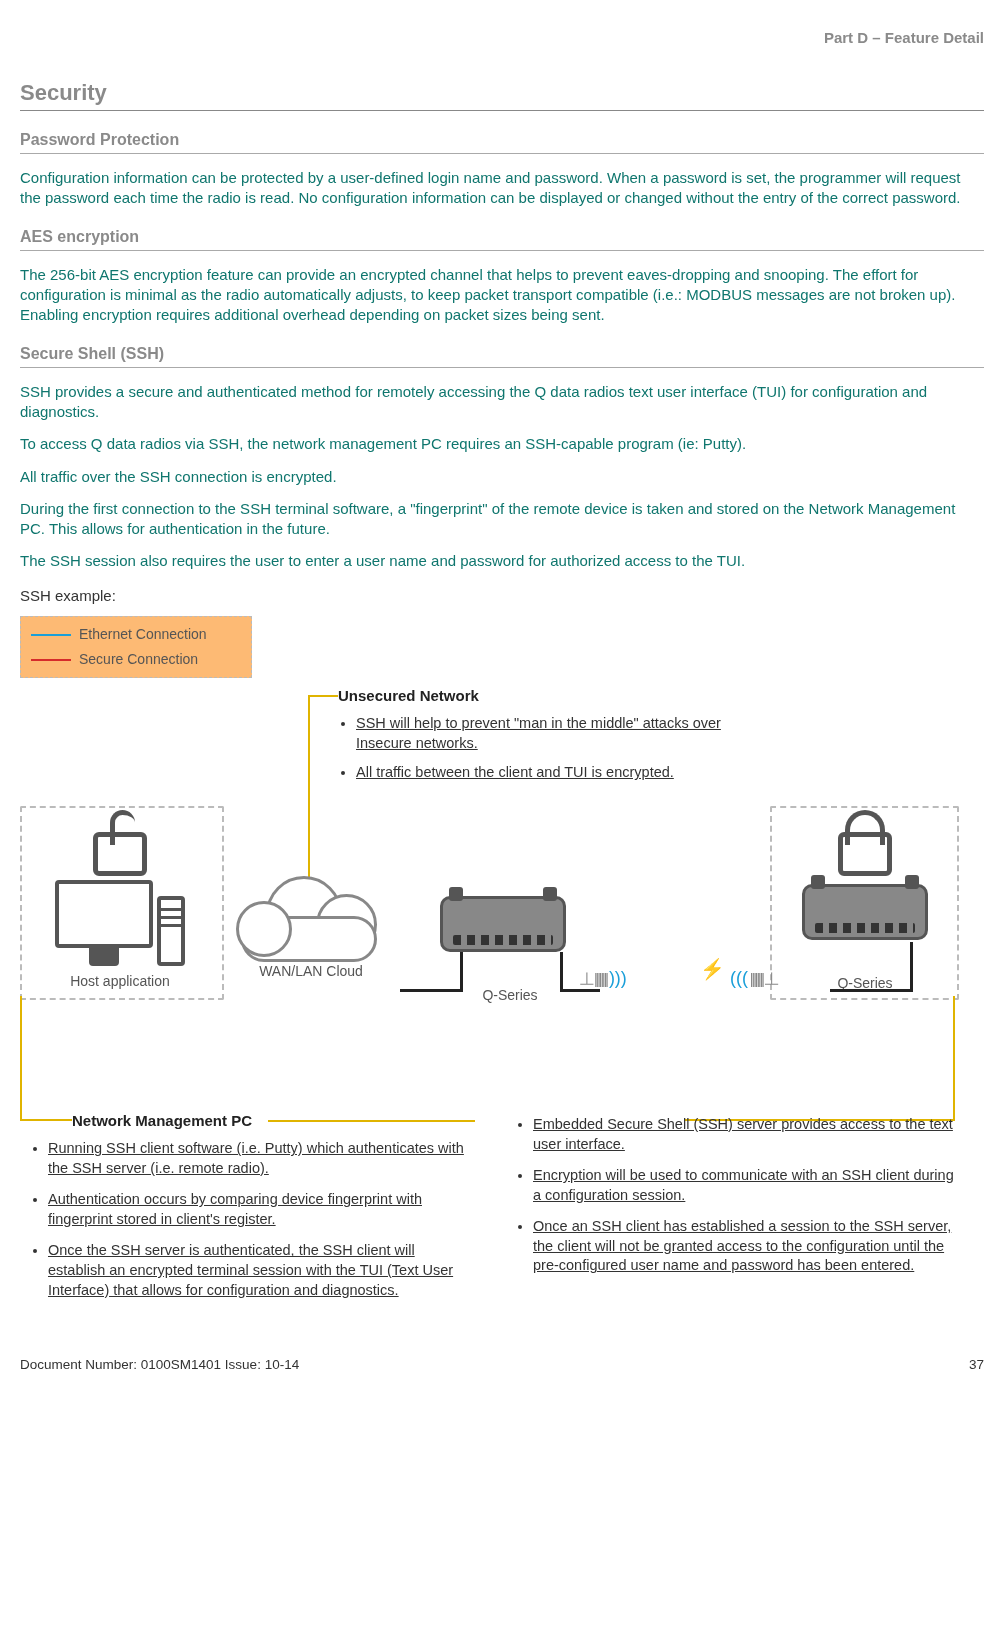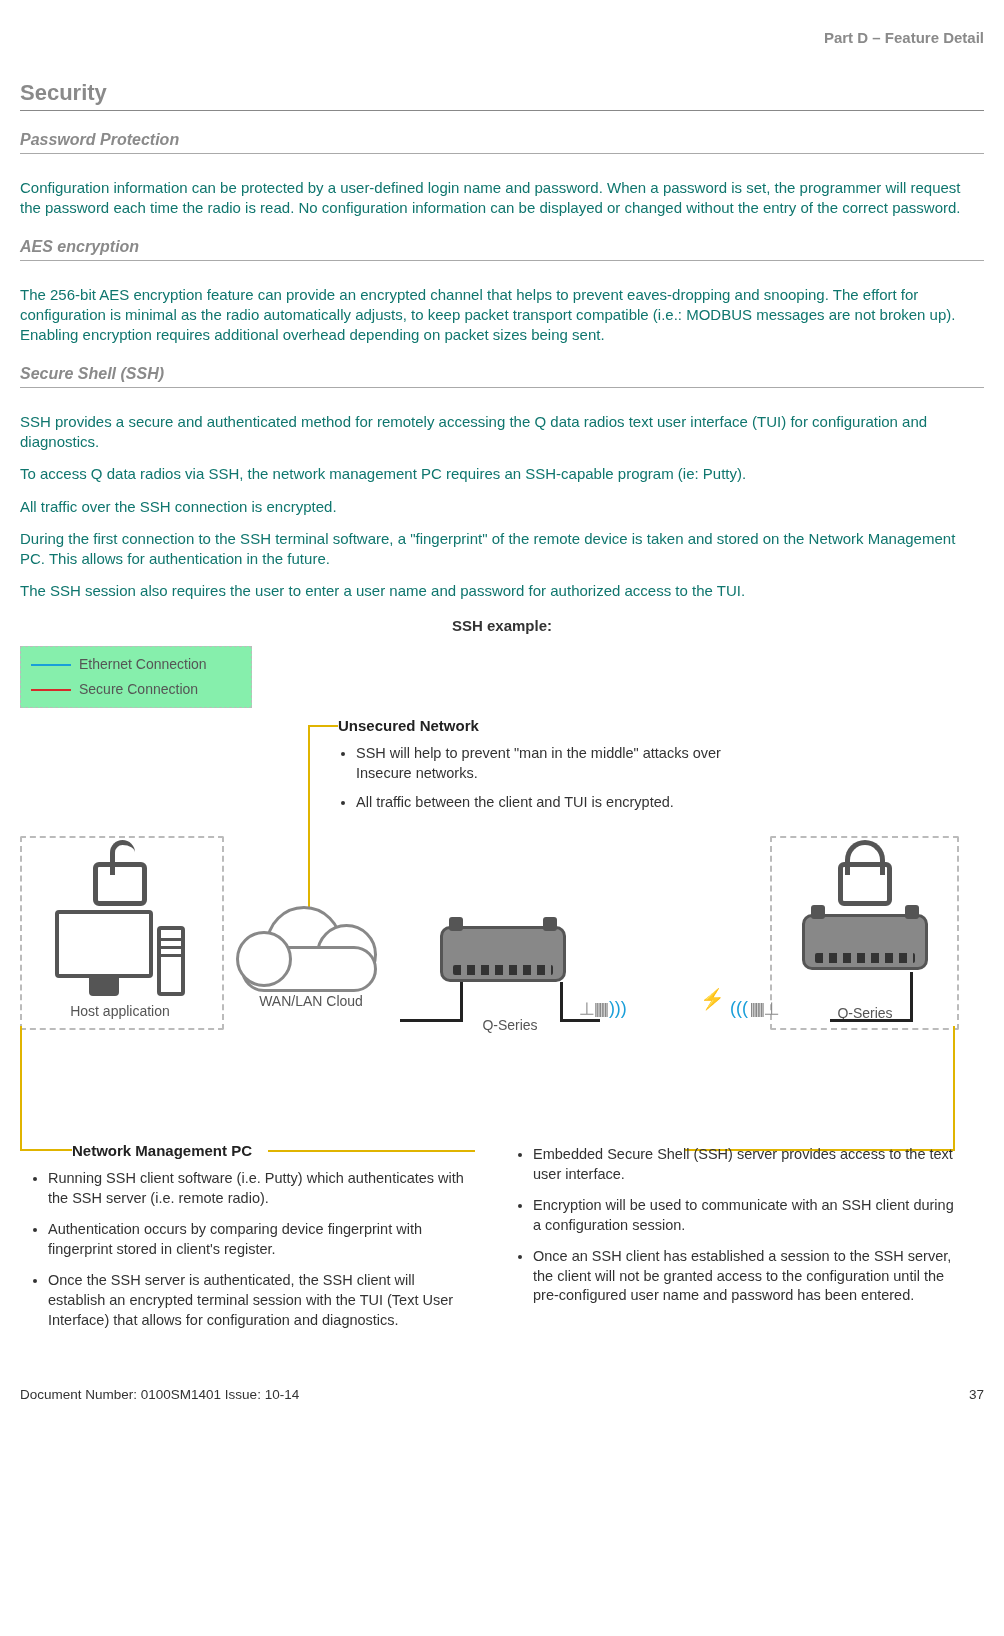--- a/index.html
+++ b/index.html
@@ -25,50 +25,49 @@
     border-bottom: 1px solid #888;
     padding-bottom: 2px;
     margin-bottom: 12px;
   }
   .h2 {
     color: #8a8a8a;
     font-weight: bold;
     font-size: 16px;
     border-bottom: 1px solid #aaa;
     padding-bottom: 2px;
-    margin-bottom: 24px;
+    margin-bottom: 14px;
     margin-top: 18px;
-    font-style: italic;
   }
   p { margin: 8px 0 12px 0; color:#0f766e; }
-  .bold-label { font-weight: bold; margin-top: 14px; margin-bottom: 10px; text-align: center;}
+  .bold-label { font-weight: normal; margin-top: 14px; margin-bottom: 10px;}
   .diagram {
     position: relative;
     width: 940px;
     height: 660px;
     margin-top: 6px;
   }
   .legend-box {
     position: absolute;
     top: 0; left: 0;
     width: 210px;
     border: 1px dashed #bbb;
     padding: 8px 10px;
     font-size: 14px;
     color: #555;
-    background:#86efac;
+    background:#fdba74;
   }
   .legend-line {
     display:inline-block; width: 40px; height: 2px; vertical-align: middle; margin-right: 8px;
   }
   .eth { background:#1a9fd9; }
   .ser { background:#d62b2b; }
 
   .callout-title { font-weight: bold; color:#222; }
-  .callout ul { padding-left: 18px; margin:8px 0 0 0; }
+  .callout ul { padding-left: 18px; margin:8px 0 0 0;text-decoration:underline; }
   .callout li { margin-bottom: 10px; font-size:14.5px; }
 
   .unsecured {
     position:absolute;
     top: 70px; left: 318px;
     width: 400px;
   }
   .unsecured .bar {
     position:absolute; top:9px; left:-30px; width:30px; height:2px; background:#e0b400;
   }

